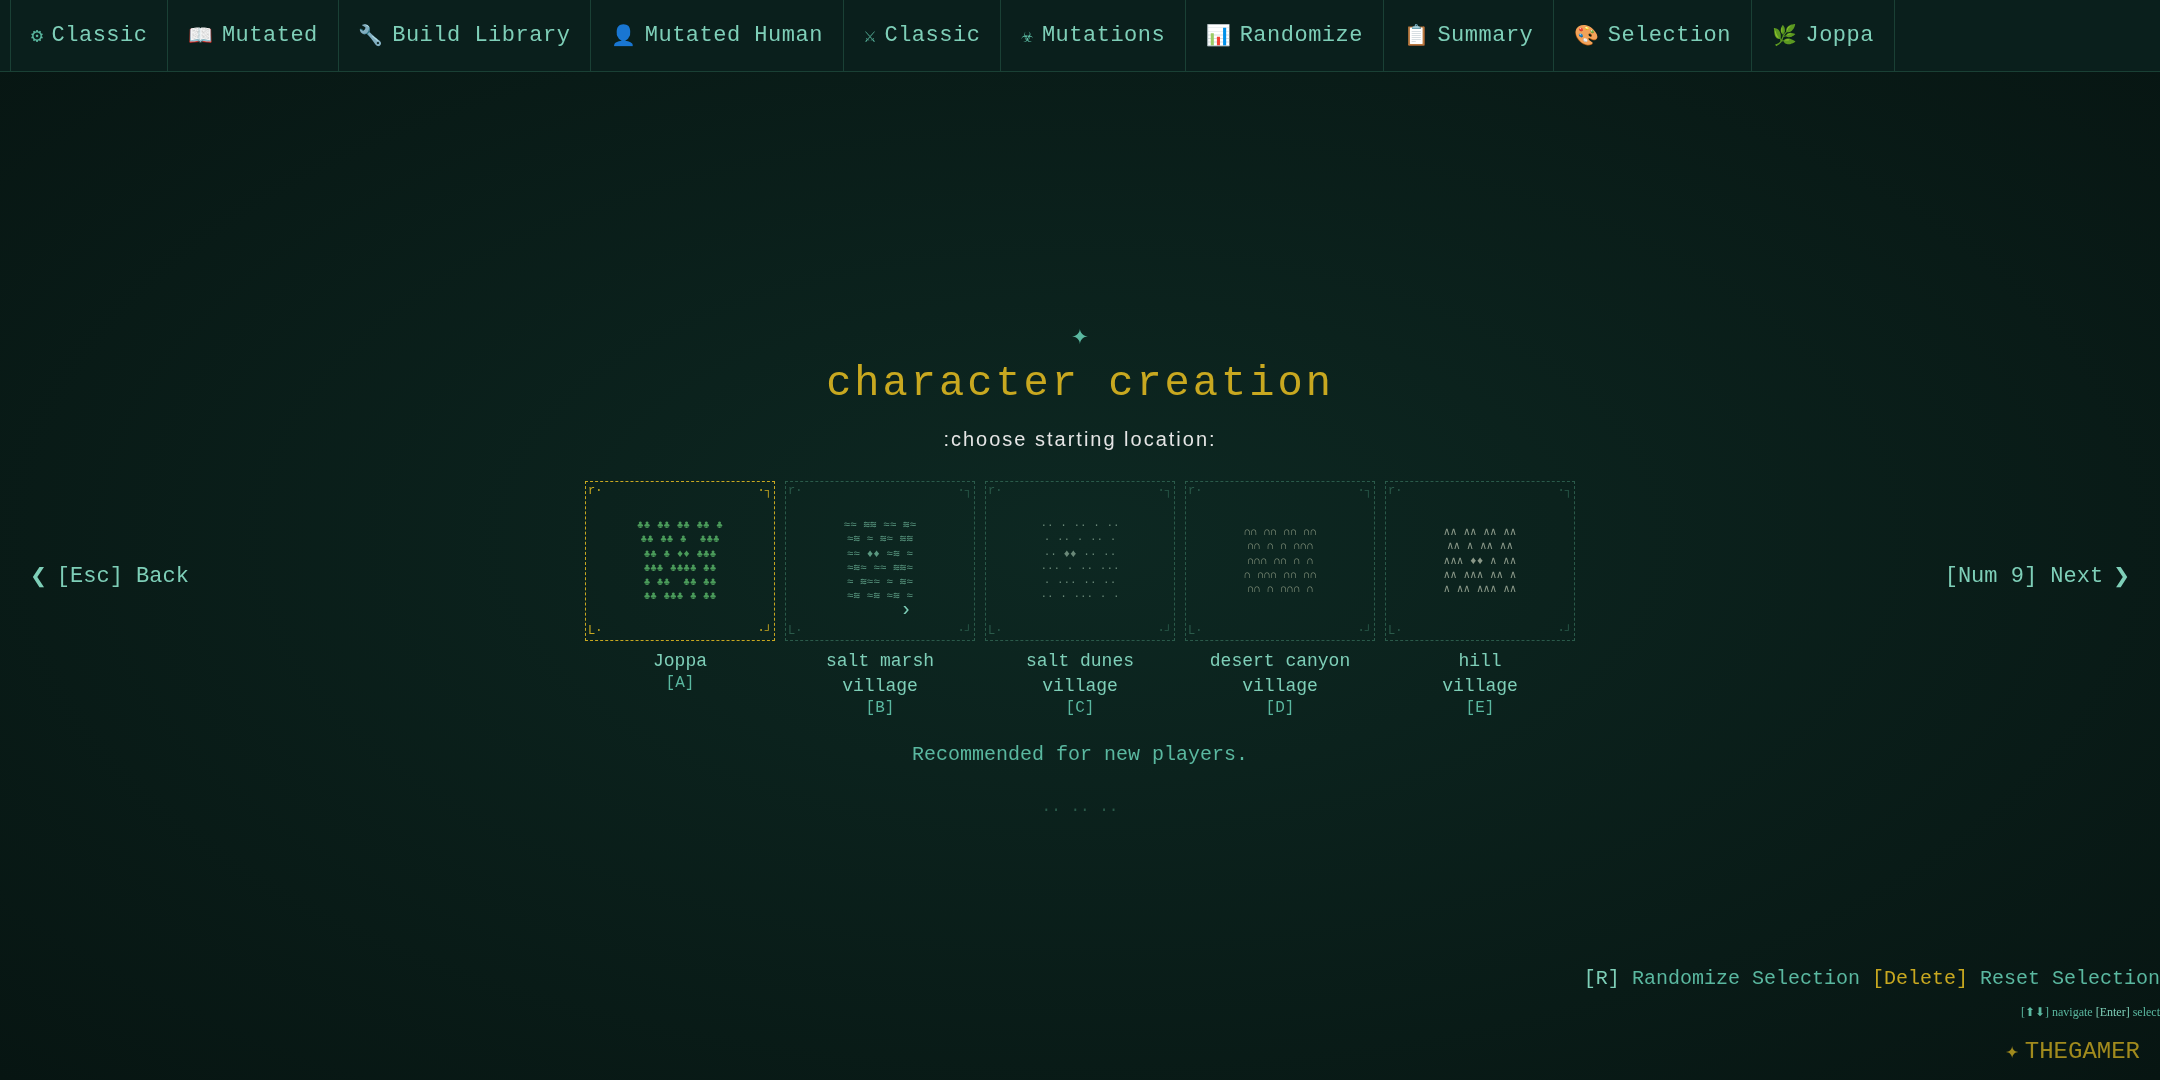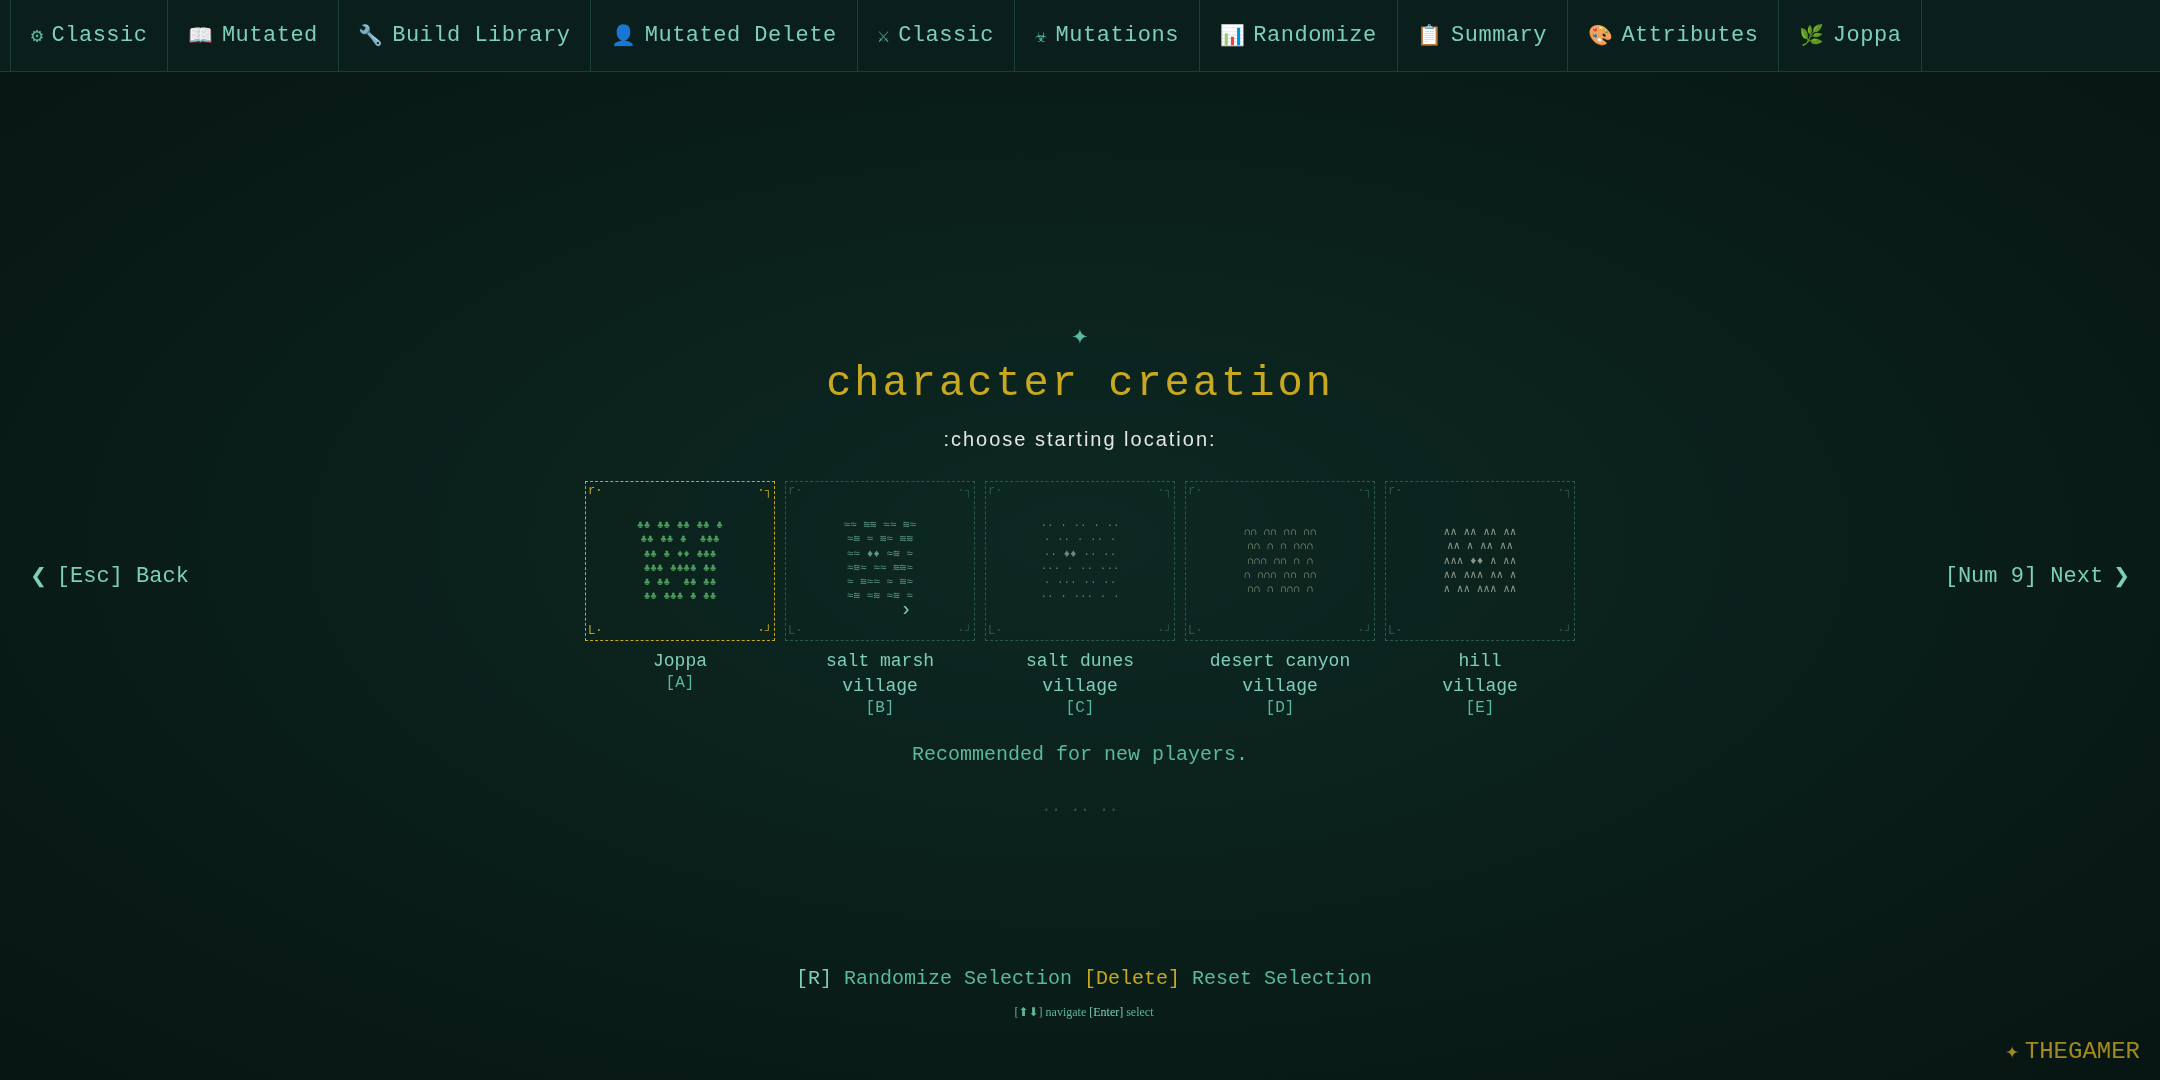--- a/index.html
+++ b/index.html
@@ -256,21 +256,21 @@
       text-align: center;
       margin: 15px 0;
     }
 
     
     .bottom-controls {
       position: absolute;
       bottom: 60px;
       left: 8px;
       right: 0;
-      text-align: center;
+      text-align: right;
     }
 
     .controls-line {
       color: #5ab8a0;
       font-size: 20px;
       font-family: 'Courier New', Courier, monospace;
       margin-bottom: 15px;
     }
 
     .key-bracket {
@@ -334,41 +334,41 @@
   <div class="nav-item">
     <span class="nav-icon">📖</span>
     <span>Mutated</span>
   </div>
   <div class="nav-item">
     <span class="nav-icon">🔧</span>
     <span>Build Library</span>
   </div>
   <div class="nav-item">
     <span class="nav-icon">👤</span>
-    <span>Mutated Delete</span>
+    <span>Mutated Human</span>
   </div>
   <div class="nav-item">
     <span class="nav-icon">⚔</span>
     <span>Classic</span>
   </div>
   <div class="nav-item">
     <span class="nav-icon">☣</span>
     <span>Mutations</span>
   </div>
   <div class="nav-item">
     <span class="nav-icon">📊</span>
     <span>Randomize</span>
   </div>
   <div class="nav-item">
     <span class="nav-icon">📋</span>
     <span>Summary</span>
   </div>
   <div class="nav-item">
     <span class="nav-icon">🎨</span>
-    <span>Attributes</span>
+    <span>Selection</span>
   </div>
   <div class="nav-item">
     <span class="nav-icon">🌿</span>
     <span>Joppa</span>
   </div>
 </nav>
 
 <div class="main-content">
 
   <div class="back-button">

